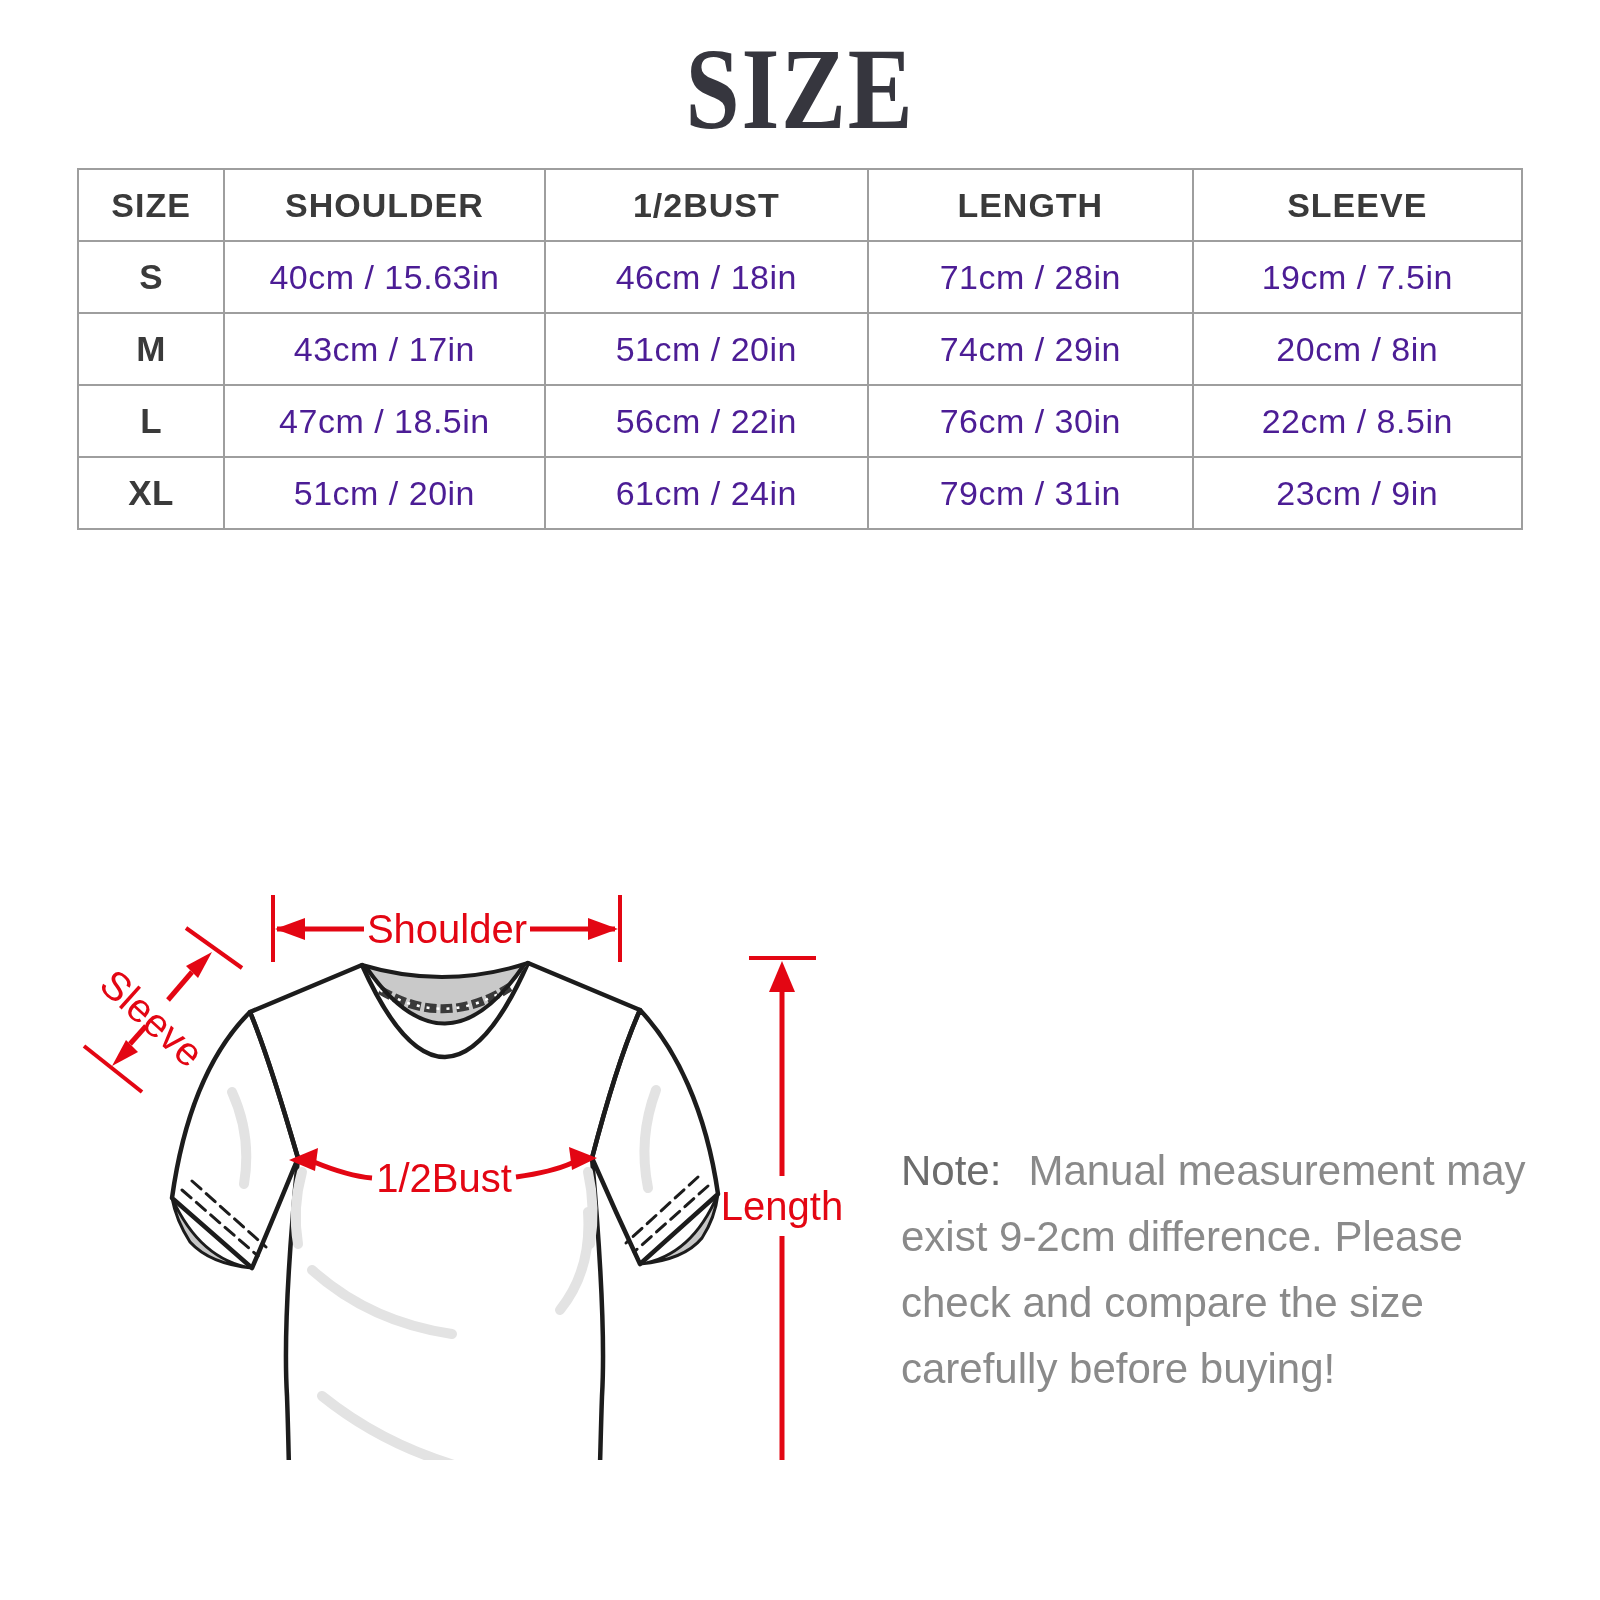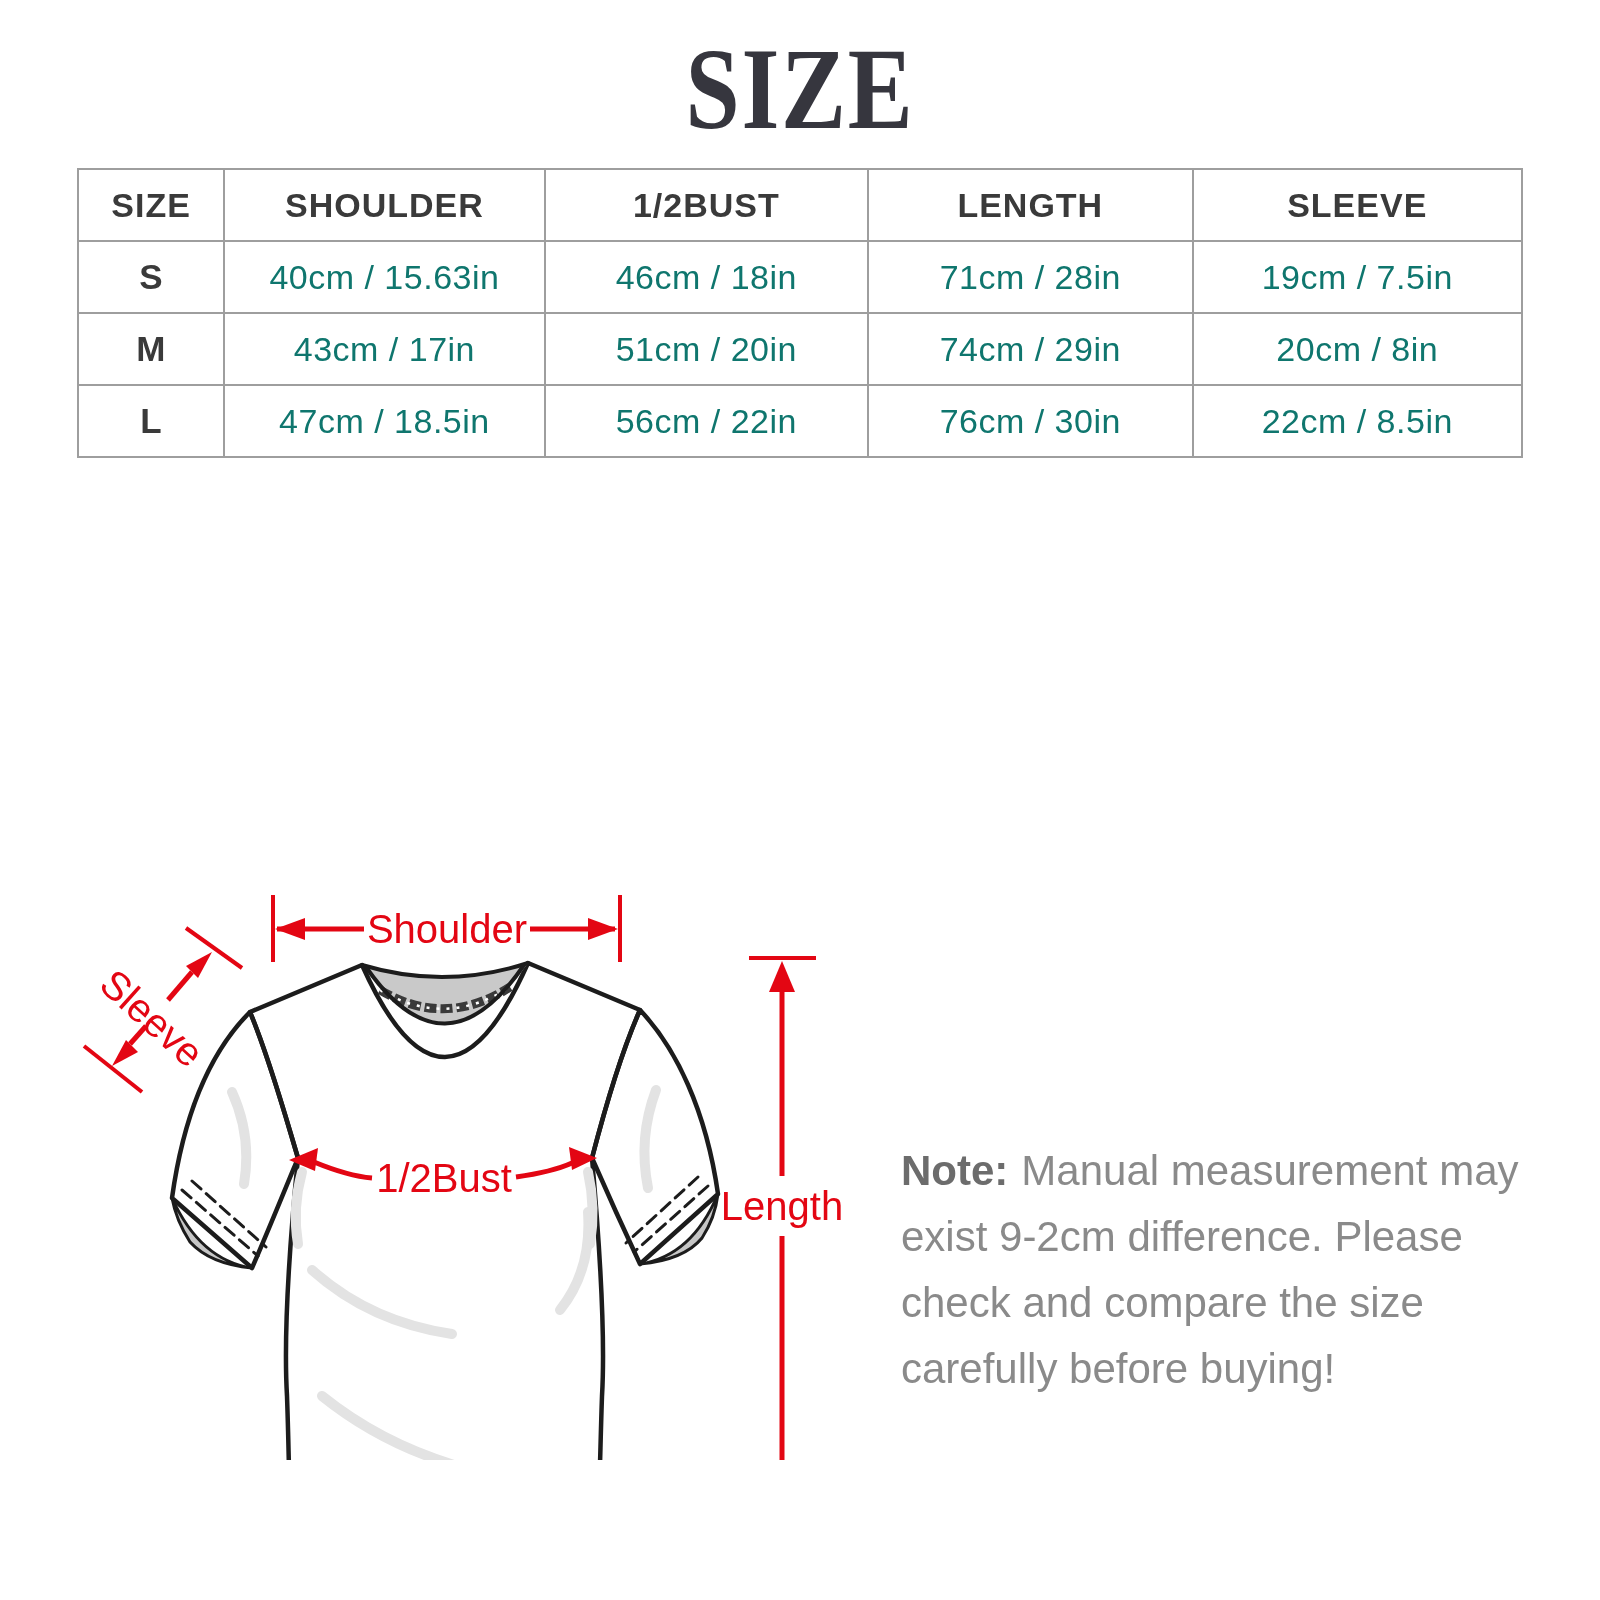--- a/index.html
+++ b/index.html
@@ -8,32 +8,32 @@
   .title{margin:0;padding-top:34px;height:112px;text-align:center;
          font-family:"Liberation Serif", serif;font-weight:bold;
          font-size:116px;line-height:110px;color:#36363e;
          transform:scaleX(0.84);transform-origin:50% 50%;letter-spacing:2px;}
   table.size-table{border-collapse:collapse;table-layout:fixed;
                    margin:22px 0 0 77px;width:1446px;}
   table.size-table th, table.size-table td{
       border:2px solid #9e9e9e;height:70px;text-align:center;vertical-align:middle;
       font-size:34px;padding:0;}
   table.size-table th{font-weight:bold;color:#3a3a3a;letter-spacing:1px;}
-  table.size-table td{color:#0f766e;font-weight:normal;letter-spacing:0.5px;}
+  table.size-table td{color:#4c1d95;font-weight:normal;letter-spacing:0.5px;}
   table.size-table td.size-col{font-weight:bold;color:#3a3a3a;font-size:35px;}
   .col-size{width:146px;}
   .col-shoulder{width:320px;}
   .col-bust{width:323px;}
   .col-length{width:324px;}
   .col-sleeve{width:329px;}
   .diagram{position:absolute;left:0;top:840px;width:1600px;height:760px;}
   .diagram svg{position:absolute;left:0;top:0;}
   .note{position:absolute;left:901px;top:256px;width:640px;
         font-size:42px;line-height:66px;color:#8a8a8a;}
-  .note-label{font-weight:bold;color:#6c6c6c;margin-right:13px;}
+  .note-label{font-weight:normal;color:#6c6c6c;margin-right:27px;}
   .red-label{font-size:40px;fill:#e30613;}
   .red-stroke{stroke:#e30613;stroke-width:5;fill:none;}
   .red-bar{stroke:#e30613;stroke-width:4;fill:none;}
   .red-fill{fill:#e30613;stroke:none;}
   .ink{stroke:#1c1c1c;fill:none;stroke-linecap:round;stroke-linejoin:round;}
   .wrinkle{stroke:#e3e3e3;stroke-width:10;fill:none;stroke-linecap:round;}
 </style>
 </head>
 <body>
 
@@ -73,20 +73,27 @@
       <td>74cm / 29in</td>
       <td>20cm / 8in</td>
     </tr>
         <tr>
       <td class="size-col">L</td>
       <td>47cm / 18.5in</td>
       <td>56cm / 22in</td>
       <td>76cm / 30in</td>
       <td>22cm / 8.5in</td>
     </tr>
+        <tr>
+      <td class="size-col">XL</td>
+      <td>51cm / 20in</td>
+      <td>61cm / 24in</td>
+      <td>79cm / 31in</td>
+      <td>23cm / 9in</td>
+    </tr>
       </tbody>
   </table>
 
   <div class="diagram">
     <svg width="1600" height="760" viewBox="0 0 1600 760">
 
       <g>
 
         <path class="ink" fill="#ffffff" stroke-width="4.5" d="M 362,125
                  L 250,172

